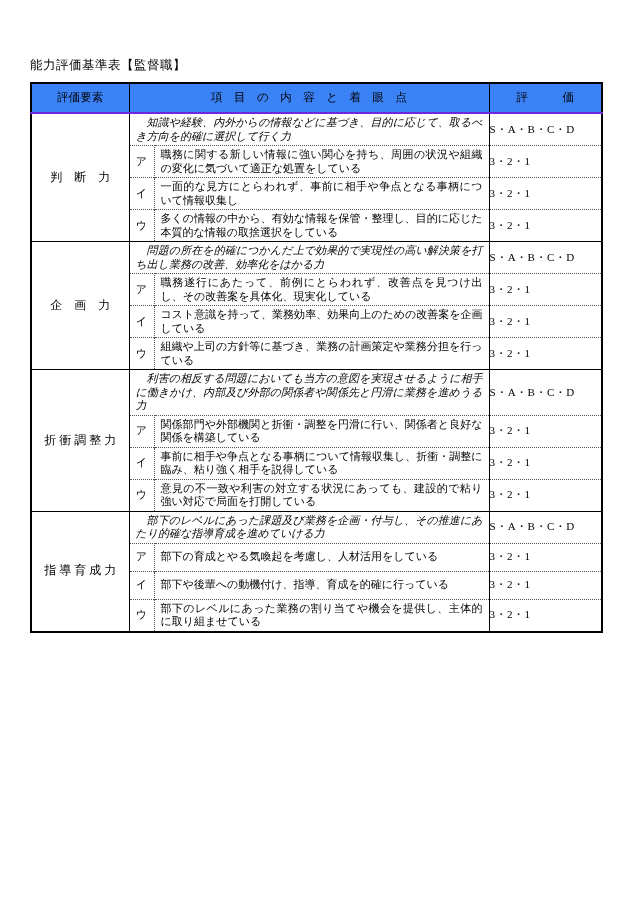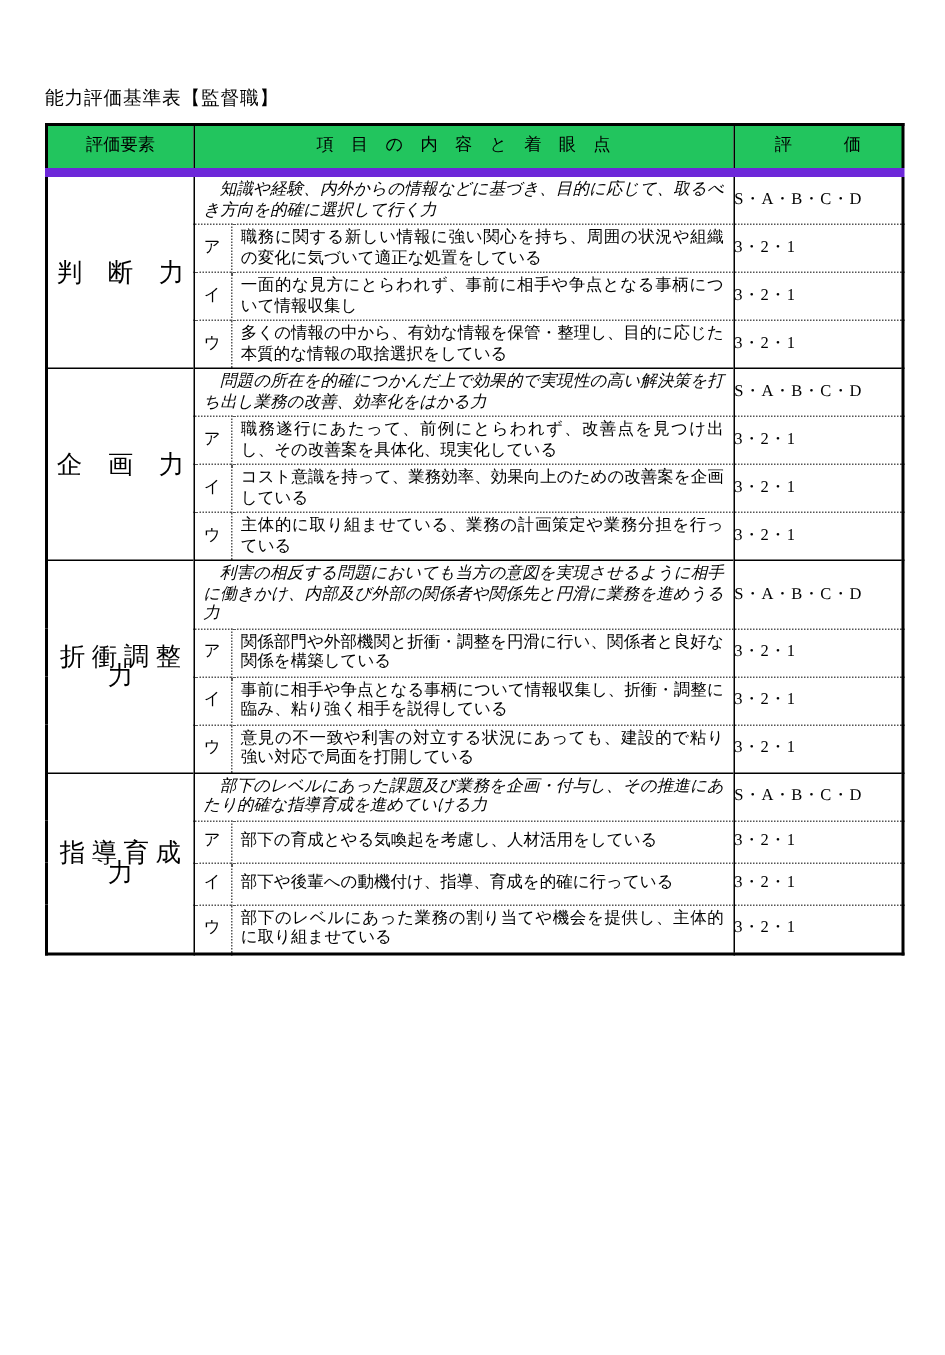--- a/index.html
+++ b/index.html
@@ -35,33 +35,33 @@
   }
   .eval-table th, .eval-table td {
     font-size: 11px;
     line-height: 13.5px;
     font-weight: normal;
     vertical-align: middle;
     padding: 0;
     overflow: hidden;
   }
   .eval-table thead th {
-    background: #22c55e;
-    border-bottom: 6px solid #6d28d9;
+    background: #3b82f6;
+    border-bottom: 2px solid #6d28d9;
     height: 28px;
     text-align: center;
     font-size: 11.5px;
   }
   th.h-element { border-right: 1px solid #000000; }
   th.h-rating  { border-left: 1px solid #000000; }
 
   td.cat {
     border-right: 1px solid #000000;
     text-align: center;
-    font-size: 17px;
+    font-size: 12px;
     font-family: Liberation Serif, serif;
   }
   td.rating {
     border-left: 1px solid #000000;
     text-align: left;
     letter-spacing: 0.5px;
   }
   td.lbl {
     border-right: 1px dotted #555555;
     text-align: center;
@@ -134,21 +134,21 @@
         <td class="txt">職務遂行にあたって、前例にとらわれず、改善点を見つけ出し、その改善案を具体化、現実化している</td>
         <td class="rating">3・2・1</td>
       </tr>
       <tr class="item-row">
         <td class="lbl">イ</td>
         <td class="txt">コスト意識を持って、業務効率、効果向上のための改善案を企画している</td>
         <td class="rating">3・2・1</td>
       </tr>
       <tr class="item-row">
         <td class="lbl">ウ</td>
-        <td class="txt">主体的に取り組ませている、業務の計画策定や業務分担を行っている</td>
+        <td class="txt">組織や上司の方針等に基づき、業務の計画策定や業務分担を行っている</td>
         <td class="rating">3・2・1</td>
       </tr>
 
       <tr class="summary-row sec-start">
         <td class="cat" rowspan="4">折 衝 調 整 力</td>
         <td class="summary" colspan="2">　利害の相反する問題においても当方の意図を実現させるように相手に働きかけ、内部及び外部の関係者や関係先と円滑に業務を進めうる力</td>
         <td class="rating">S・A・B・C・D</td>
       </tr>
       <tr class="item-row">
         <td class="lbl">ア</td>

